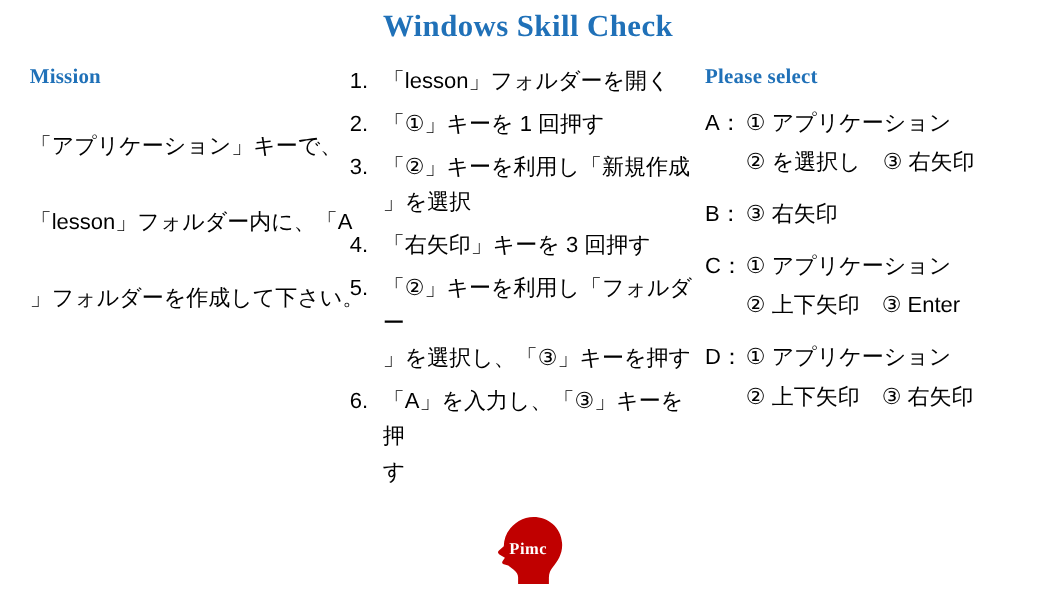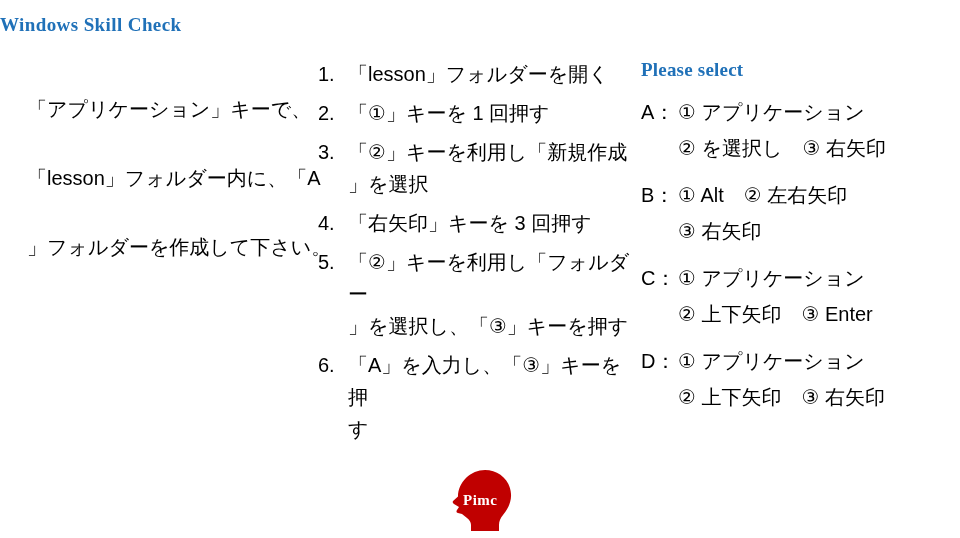--- a/index.html
+++ b/index.html
@@ -23,23 +23,24 @@
     inset: 0;
     background: #ffffff;
   }
 
   
   .slide-title {
     position: absolute;
     top: 10px;
     left: 0;
     width: 960px;
+    text-align: center;
     font-family: "Liberation Serif", "DejaVu Serif", serif;
     font-weight: bold;
-    font-size: 19px;
+    font-size: 28px;
     letter-spacing: 0.4px;
     color: #2071B8;
     line-height: 30px;
     white-space: nowrap;
   }
 
   
   .col {
     position: absolute;
     top: 58px;
@@ -144,20 +145,21 @@
   }
 </style>
 </head>
 <body>
 
 <div class="slide">
 
   <div class="slide-title">Windows Skill Check</div>
 
   <div class="col col-mission">
+    <div class="col-head">Mission</div>
     <div class="mission-body">
       <div class="mission-line">「アプリケーション」キーで、</div>
       <div class="mission-line">「lesson」フォルダー内に、「A</div>
       <div class="mission-line">」フォルダーを作成して下さい。</div>
     </div>
   </div>
 
   <div class="col col-operation">
     <ol class="op-list">
 
@@ -214,21 +216,20 @@
     <ul class="sel-list">
 
       <li class="sel-item">
         <span class="sel-key">A：</span>
         <span class="sel-line">① アプリケーション</span>
         <span class="sel-line">② を選択し　③ 右矢印</span>
       </li>
 
       <li class="sel-item">
         <span class="sel-key">B：</span>
-        <span class="sel-line">① Alt　② 左右矢印</span>
         <span class="sel-line">③ 右矢印</span>
       </li>
 
       <li class="sel-item">
         <span class="sel-key">C：</span>
         <span class="sel-line">① アプリケーション</span>
         <span class="sel-line">② 上下矢印　③ Enter</span>
       </li>
 
       <li class="sel-item">

